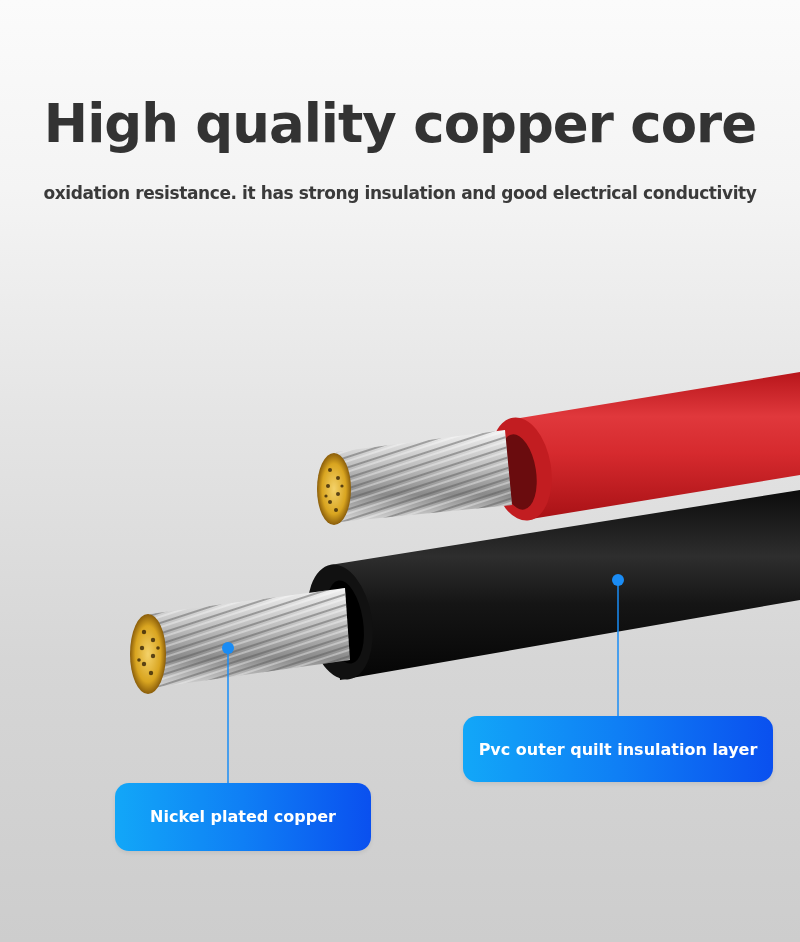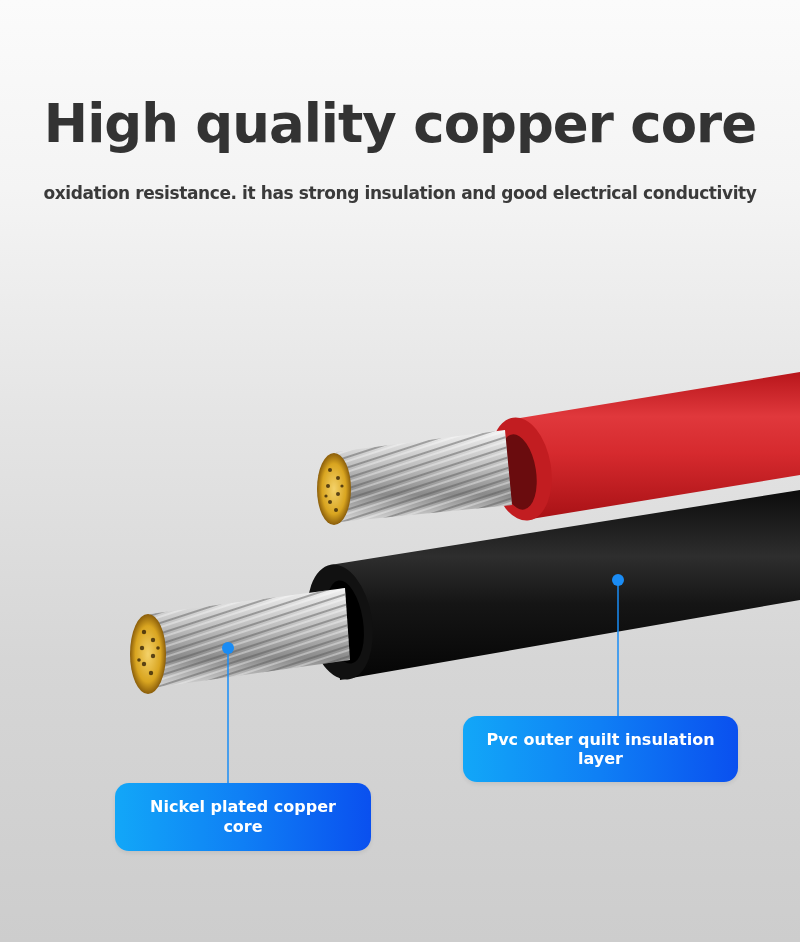--- a/index.html
+++ b/index.html
@@ -27,21 +27,21 @@
       background: linear-gradient(90deg, #12a7f8 0%, #0f7ff5 50%, #0a50ef 100%);
       color:#ffffff; font-weight:bold; text-align:center;
       display:flex; align-items:center; justify-content:center;
       box-shadow: 0 2px 4px rgba(0,0,0,0.08);
     }
     .callout-copper {
       left:115px; top:783px; width:256px; height:68px;
       font-size:16px; line-height:20px; padding:0 10px;
     }
     .callout-pvc {
-      left:463px; top:716px; width:275px; height:66px;
+      left:463px; top:716px; width:310px; height:66px;
       font-size:16px;
     }
   </style>
 </head>
 <body>
 
 <div class="title">High quality copper core</div>
 
 <div class="subtitle">
   <span>oxidation resistance. it has strong insulation and good electrical conductivity</span>
@@ -127,19 +127,18 @@
   </g>
   <g>
     <circle cx="618" cy="580" r="6" fill="#1a8cf5"></circle>
     <line x1="618" y1="580" x2="618" y2="716" stroke="#1a8cf5" stroke-width="1.5"></line>
   </g>
 </svg>
 
 <div class="callout callout-copper">
   <div>
     <div>Nickel plated copper</div>
-    <div>core</div>
   </div>
 </div>
 
 <div class="callout callout-pvc">
   <span>Pvc outer quilt insulation layer</span>
 </div>
 
 </body></html>

